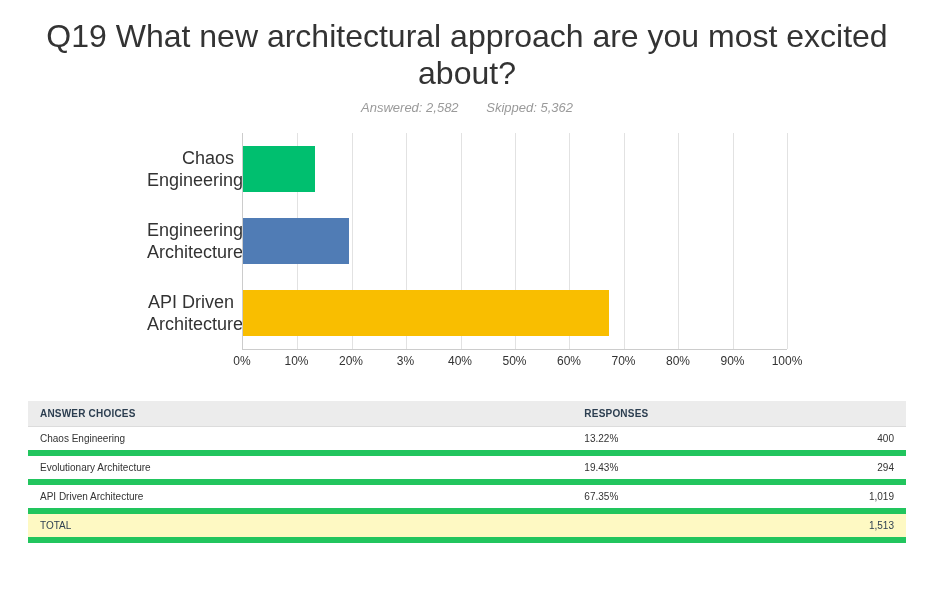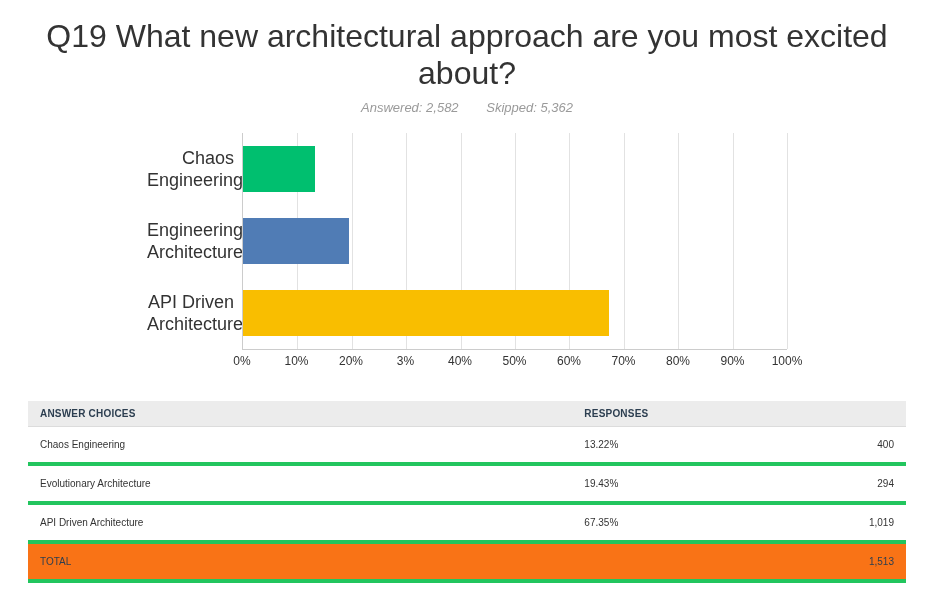--- a/index.html
+++ b/index.html
@@ -92,26 +92,26 @@
   thead th {
     text-align:left;
     background:#ececec;
     color:#2c3e50;
     font-weight:700;
     padding:7px 12px;
     border-bottom:1px solid #dcdcdc;
     letter-spacing:0.2px;
   }
   tbody td {
-    padding:12px 12px;
-    border-bottom:4px solid #22c55e;
+    padding:6px 12px;
+    border-bottom:6px solid #22c55e;
     color:#333;
   }
   tbody tr.total td {
-    background:#f97316;
+    background:#fef9c3;
     color:#2c3e50;
     font-weight:400;
   }
   .num { text-align:right; }
 </style>
 </head>
 <body>
 
 <h1 class="title">Q19 What new architectural approach are you most excited about?</h1>
 <div class="meta">

